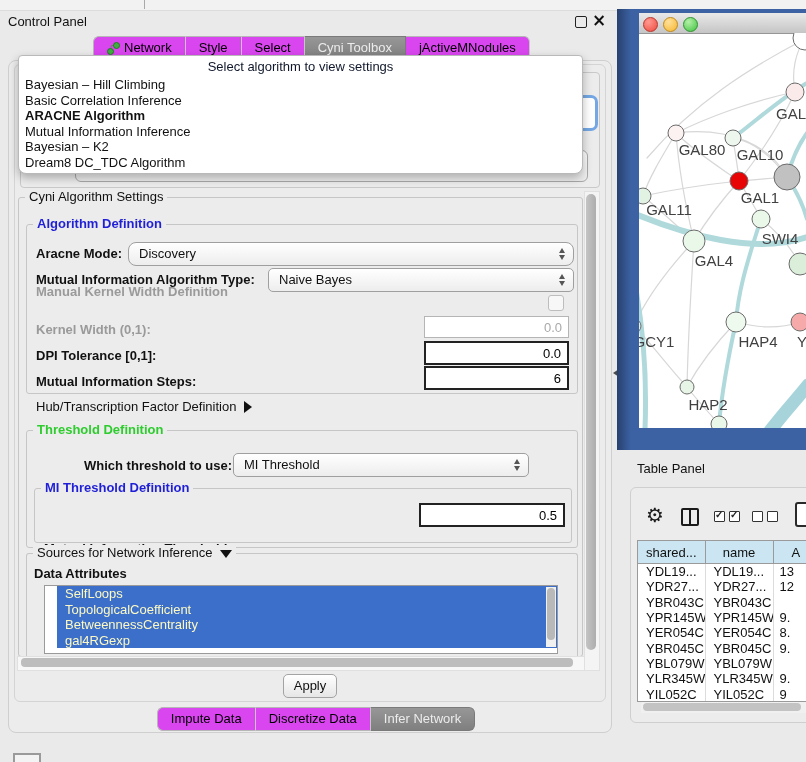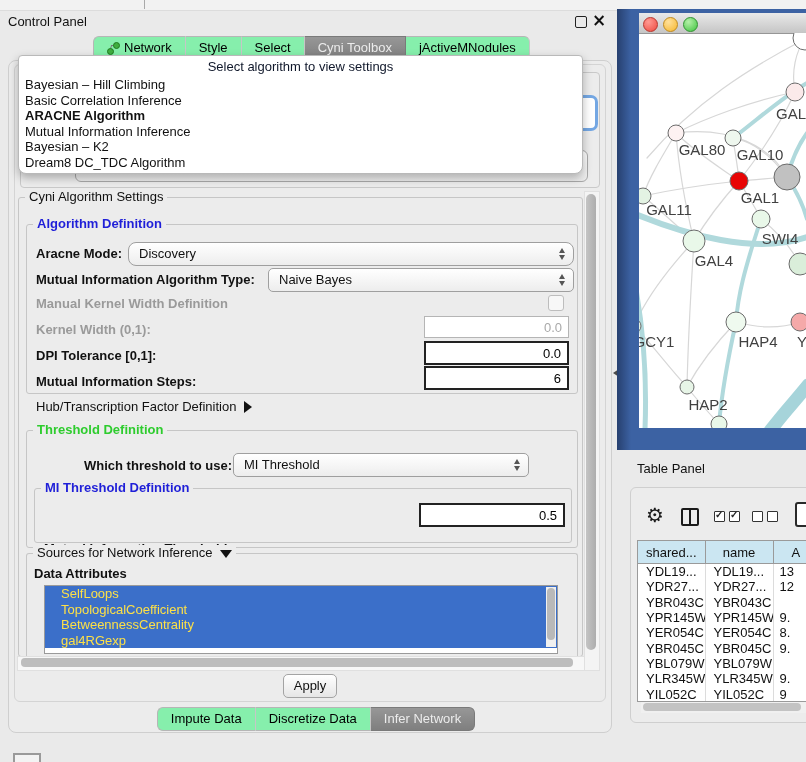--- a/index.html
+++ b/index.html
@@ -9,21 +9,21 @@
   .abs{position:absolute;}
   
   .top-strip{left:0;top:0;width:806px;height:10px;background:#f2f2f2;border-bottom:1px solid #dcdcdc;}
   .top-tick{left:144px;top:0;width:1px;height:9px;background:#a9a9a9;}
   .cp-titlebar{left:0;top:11px;width:612px;height:22px;line-height:22px;}
   .cp-title{position:absolute;left:8px;top:0;}
   .float-btn{position:absolute;left:575px;top:5px;width:10px;height:10px;border:1.5px solid #222;border-radius:2px;background:transparent;}
   .close-btn{position:absolute;left:592px;top:-2px;font-weight:900;font-size:17px;color:#111;font-family:"DejaVu Sans",sans-serif;}
   
   .segbar{display:flex;}
-  .seg{background:#86efac;border-top:1px solid #b6b6b6;border-bottom:1px solid #b6b6b6;border-right:1px solid #c6c6c6;
+  .seg{background:#d946ef;border-top:1px solid #b6b6b6;border-bottom:1px solid #b6b6b6;border-right:1px solid #c6c6c6;
        padding:3px 13px;line-height:16px;white-space:nowrap;color:#000;}
   .seg:first-child{border-left:1px solid #b6b6b6;border-radius:6px 0 0 6px;}
   .seg:last-child{border-radius:0 6px 6px 0;}
   .seg.selected{background:linear-gradient(#979797,#7f7f7f);color:#ececec;border-color:#7a7a7a;}
   .seg .neticon{display:inline-block;width:12px;height:12px;margin-right:5px;vertical-align:-2px;position:relative;}
   .neticon i{position:absolute;width:5px;height:5px;border-radius:50%;background:#3fae3f;border:1px solid #1f7a1f;}
   .neticon i.a{left:0;top:6px;} .neticon i.b{left:6px;top:0;}
   .neticon em{position:absolute;left:3px;top:3px;width:6px;height:6px;border-left:1px solid #777;border-top:1px solid #777;transform:skewX(-20deg);}
   
   .panel-outer{left:8px;top:60px;width:602px;height:671px;background:#ececec;border:1px solid #cfcfcf;border-radius:8px;}
@@ -54,21 +54,21 @@
   .stepper i.up{top:0;border-bottom:5px solid #555;}
   .stepper i.dn{bottom:0;border-top:5px solid #555;}
   .tin{position:absolute;height:20px;font-size:13px;text-align:right;padding:0 6px;font-family:"Liberation Sans",sans-serif;background:#fff;}
   .tin.en{border:2px solid #222;}
   .tin.dis{border:1px solid #b5b5b5;color:#a9a9a9;}
   .chk{position:absolute;width:14px;height:14px;border:1px solid #bdbdbd;border-radius:3px;background:#f7f7f7;}
   .tri-right{display:inline-block;width:0;height:0;border-top:6px solid transparent;border-bottom:6px solid transparent;border-left:8px solid #111;margin-left:8px;vertical-align:-2px;}
   .tri-down{display:inline-block;width:0;height:0;border-left:6px solid transparent;border-right:6px solid transparent;border-top:8px solid #111;margin-left:7px;vertical-align:-1px;}
   
   .attr-list{left:44px;top:585px;width:512px;height:67px;border:1px solid #9a9a9a;background:#fff;overflow:hidden;}
-  .attr-item{height:15.5px;line-height:15.5px;background:#3b6fc9;color:#fde047;padding-left:16px;width:496px;}
+  .attr-item{height:15.5px;line-height:15.5px;background:#3b6fc9;color:#fef9c3;padding-left:8px;width:496px;margin-left:12px;}
   .attr-vscroll{position:absolute;right:1px;top:1px;width:10px;height:60px;background:#f0f0f0;}
   .attr-vthumb{position:absolute;left:1px;top:1px;width:8px;height:52px;border-radius:4px;background:#b9b9b9;}
   
   .vscroll{left:584px;top:191px;width:14px;height:478px;background:#f4f4f4;border:1px solid #e0e0e0;}
   .vthumb{position:absolute;left:1px;top:2px;width:10px;height:456px;border-radius:5px;background:linear-gradient(90deg,#c4c4c4,#adadad);}
   .hscroll{left:17px;top:656px;width:566px;height:13px;background:#f7f7f7;border:1px solid #e0e0e0;}
   .hthumb{position:absolute;left:3px;top:1px;width:552px;height:9px;border-radius:4px;background:#bdbdbd;}
   
   .apply-row{left:8px;top:674px;width:604px;display:flex;justify-content:center;}
   .btn{border:1px solid #a3a3a3;border-radius:5px;background:linear-gradient(#ffffff,#e6e6e6);padding:3px 10px;line-height:16px;}
@@ -158,21 +158,21 @@
       </span>
   </div>
   <span class="lbl" style="left:36px;top:272px;">Mutual Information Algorithm Type:</span>
   <div class="combo" style="left:268px;top:268px;width:294px;">
     <span>Naive Bayes</span>
     <span class="stepper">
         <i class="up"></i>
         <i class="dn"></i>
       </span>
   </div>
-  <span class="lbl dis" style="left:36px;top:296px;">Manual Kernel Width Definition</span>
+  <span class="lbl dis" style="left:36px;top:284px;">Manual Kernel Width Definition</span>
   <span class="chk" style="left:548px;top:295px;"></span>
   <span class="lbl dis" style="left:36px;top:322px;">Kernel Width (0,1):</span>
   <input class="tin dis" style="left: 424px; top: 316px; width: 131px;" readonly="" value="0.0">
   <span class="lbl" style="left:36px;top:348px;">DPI Tolerance [0,1]:</span>
   <input class="tin en" style="left: 424px; top: 341px; width: 129px;" readonly="" value="0.0">
   <span class="lbl" style="left:36px;top:374px;">Mutual Information Steps:</span>
   <input class="tin en" style="left: 424px; top: 366px; width: 129px;" readonly="" value="6">
 
   <span class="lbl plain" style="left:36px;top:399px;">
     <span>Hub/Transcription Factor Definition</span><span class="tri-right"></span>

